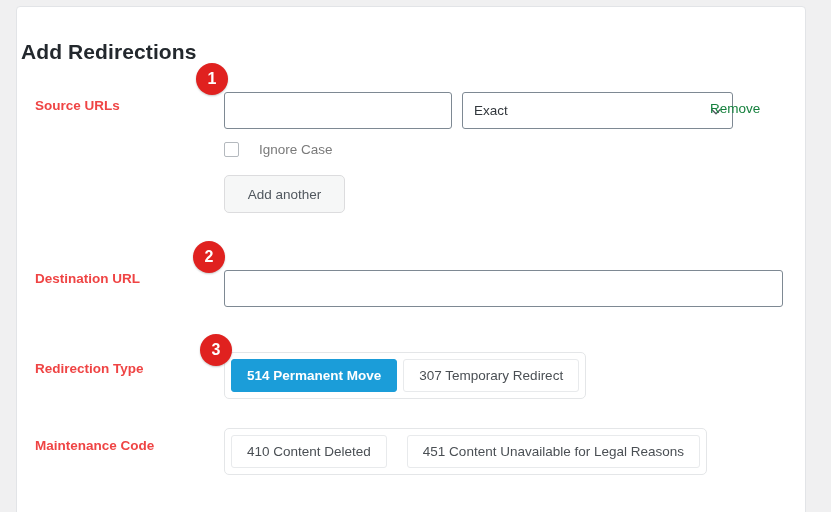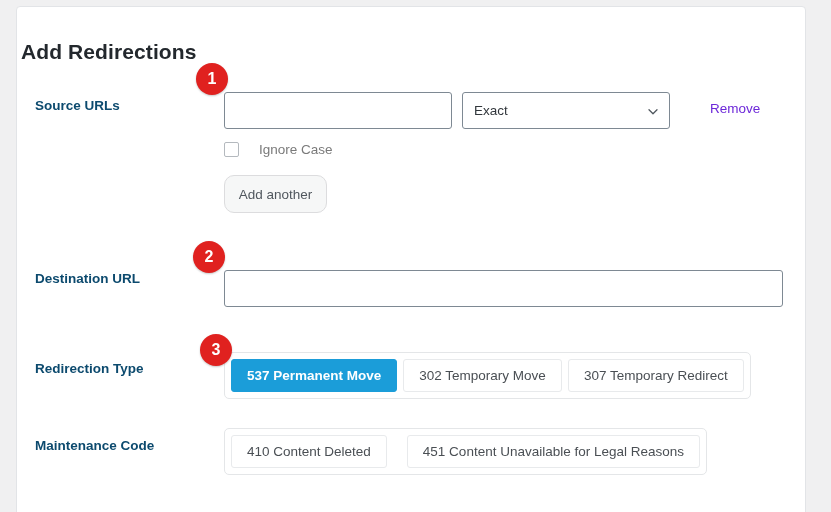--- a/index.html
+++ b/index.html
@@ -36,21 +36,21 @@
     font-weight: 600;
     color: #23282d;
     letter-spacing: 0.1px;
   }
 
   
   .row-label {
     position: absolute;
     font-size: 13.5px;
     font-weight: 600;
-    color: #0c4a6e;
+    color: #ef4444;
     left: 18px;
     white-space: nowrap;
     text-align: right;
   }
   .lbl-source      { top: 91px; }
   .lbl-destination { top: 264px; }
   .lbl-type        { top: 354px; }
   .lbl-maintenance { top: 431px; }
 
   
@@ -72,21 +72,21 @@
     top: 85px;
     width: 228px;
     height: 37px;
     padding: 0 9px;
   }
 
   
   .match-select {
     left: 445px;
     top: 85px;
-    width: 208px;
+    width: 271px;
     height: 37px;
     padding: 0 30px 0 11px;
     display: flex;
     align-items: center;
     cursor: pointer;
     user-select: none;
   }
   .match-select .sel-value {
     font-size: 13.5px;
     color: #32373c;
@@ -101,21 +101,21 @@
     pointer-events: none;
   }
   .chevron svg { display: block; }
 
   
   .remove-link {
     position: absolute;
     left: 693px;
     top: 94px;
     font-size: 13.5px;
-    color: #6d28d9;
+    color: #15803d;
     text-decoration: none;
     cursor: pointer;
   }
 
   
   .checkbox-line {
     position: absolute;
     left: 207px;
     top: 135px;
     display: flex;
@@ -134,26 +134,26 @@
   .cbox-label {
     font-size: 13.5px;
     color: #7a7a7a;
   }
 
   
   .add-another {
     position: absolute;
     left: 207px;
     top: 168px;
-    width: 103px;
+    width: 121px;
     height: 38px;
     box-sizing: border-box;
     background: #f6f7f7;
     border: 1px solid #dcdcde;
-    border-radius: 10px;
+    border-radius: 5px;
     font-family: "Liberation Sans", sans-serif;
     font-size: 13.5px;
     color: #50575e;
     cursor: pointer;
   }
 
   
   .dest-input {
     left: 207px;
     top: 263px;
@@ -249,22 +249,21 @@
 
   <button class="add-another">Add another</button>
 
   <div class="row-label lbl-destination">Destination URL</div>
 
   <input class="field dest-input" type="text" placeholder="" style="">
 
   <div class="row-label lbl-type">Redirection Type</div>
 
   <div class="btn-group group-type">
-    <button class="gbtn active">537 Permanent Move</button>
-    <button class="gbtn">302 Temporary Move</button>
+    <button class="gbtn active">514 Permanent Move</button>
     <button class="gbtn">307 Temporary Redirect</button>
   </div>
 
   <div class="row-label lbl-maintenance">Maintenance Code</div>
 
   <div class="btn-group group-maintenance">
     <button class="gbtn">410 Content Deleted</button>
     <button class="gbtn">451 Content Unavailable for Legal Reasons</button>
   </div>
 

